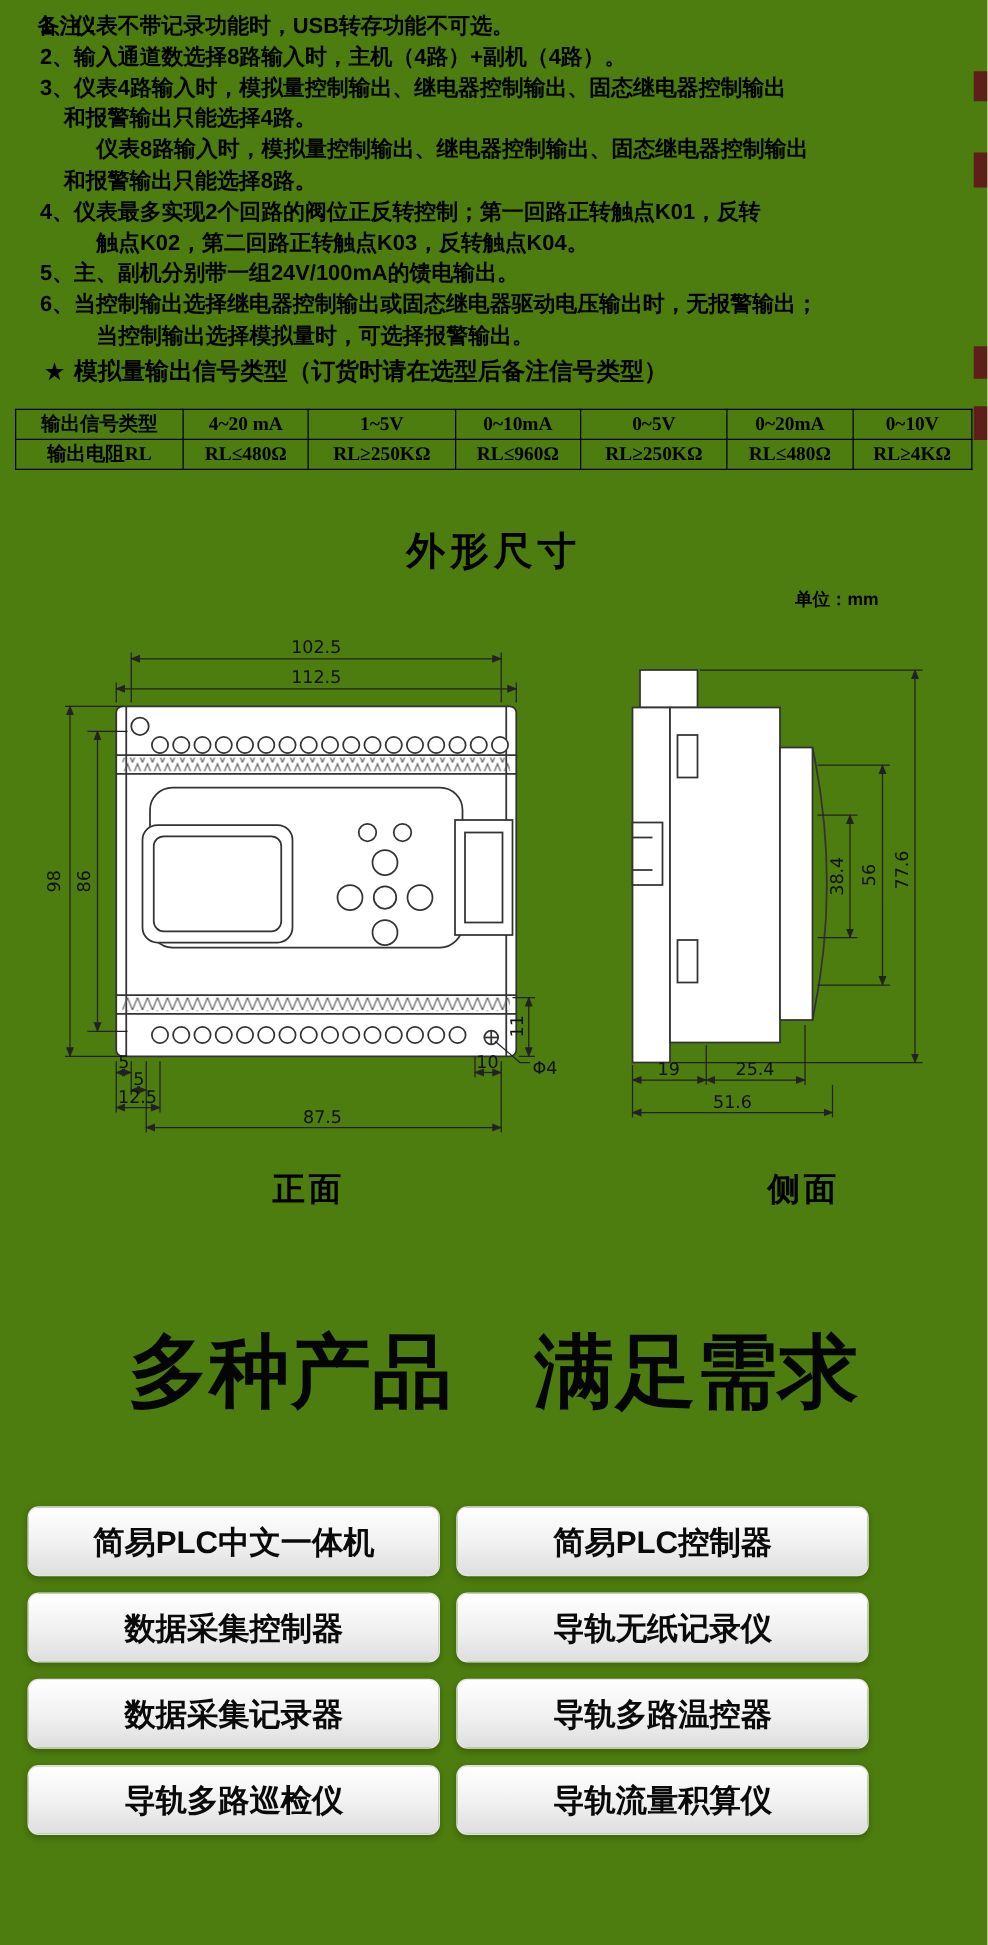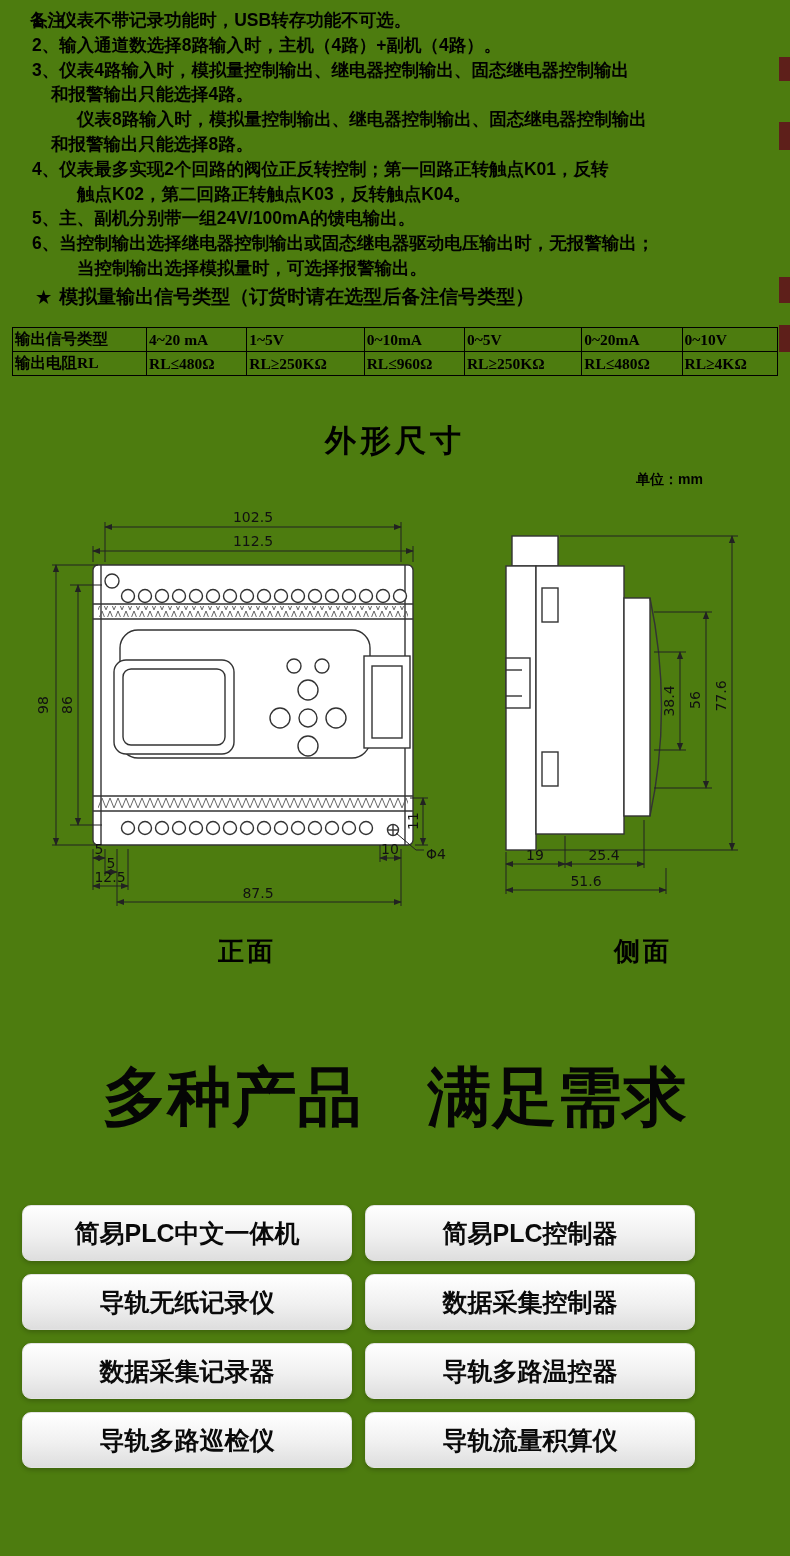--- a/index.html
+++ b/index.html
@@ -14,21 +14,21 @@
   .nl.i2{padding-left:77px;}
   .nl.i3{padding-left:51px;}
 
   
   .star-line{position:absolute;top:284px;left:36px;font-size:19px;font-weight:700;}
   .star-line .star{font-size:17px;margin-right:8px;}
 
   
   .sig-table{position:absolute;top:327px;left:12px;width:766px;border-collapse:collapse;
              font-family:"Liberation Serif",serif;font-size:15.5px;font-weight:700;}
-  .sig-table td{border:1.4px solid #000;height:23px;padding:0 2px;}
+  .sig-table td{border:1.4px solid #000;text-align:center;height:23px;padding:0 2px;}
   .sig-table col.c0{width:134px;}
 
   
   .dim-title{position:absolute;top:420px;left:0;width:790px;text-align:center;
              font-size:31px;font-weight:700;letter-spacing:4px;}
   .unit-label{position:absolute;top:471px;left:636px;font-size:14px;font-weight:700;}
   .draw{position:absolute;}
   .draw .ln rect,.draw .ln circle,.draw .ln line{stroke:#333;stroke-width:1.4;fill:#fff;}
   .draw .ln path{stroke:#333;stroke-width:1.4;fill:none;}
   .draw .dim line,.draw .dim path{stroke:#222;stroke-width:1;fill:none;}
@@ -284,21 +284,21 @@
   </svg>
 
   <div class="view-label front">正面</div>
   <div class="view-label side">侧面</div>
 
   <div class="products-heading">多种产品　满足需求</div>
 
   <div class="btn-grid">
     <div class="pbtn">简易PLC中文一体机</div>
     <div class="pbtn">简易PLC控制器</div>
+    <div class="pbtn">数据采集控制器</div>
     <div class="pbtn">导轨无纸记录仪</div>
-    <div class="pbtn">数据采集控制器</div>
     <div class="pbtn">数据采集记录器</div>
     <div class="pbtn">导轨多路温控器</div>
     <div class="pbtn">导轨多路巡检仪</div>
     <div class="pbtn">导轨流量积算仪</div>
   </div>
 
 </div>
 
 </body></html>

